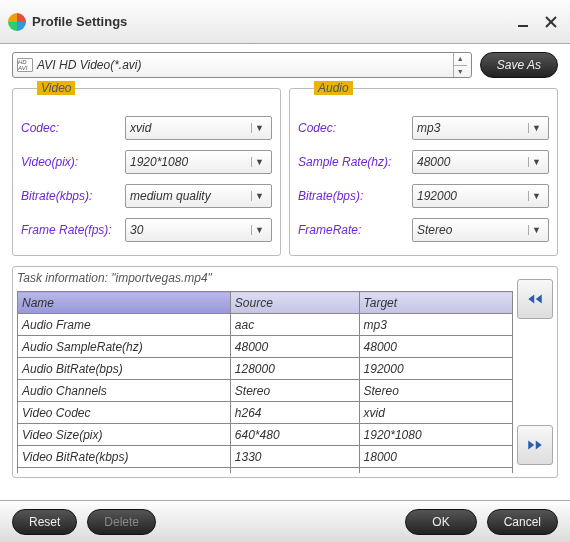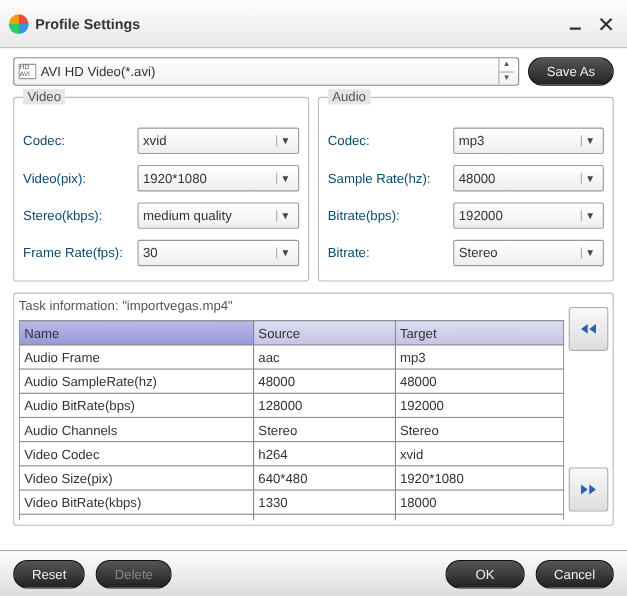--- a/index.html
+++ b/index.html
@@ -18,20 +18,21 @@
     width: 18px; height: 18px;
     border-radius: 50%;
     background: conic-gradient(#e74c3c 0 90deg, #3498db 90deg 180deg, #2ecc71 180deg 270deg, #f39c12 270deg 360deg);
   }
   .titlebar-text { font-size: 13px; font-weight: bold; color: #333; flex: 1; }
   .titlebar-btn { width: 22px; height: 22px; display:flex; align-items:center; justify-content:center; cursor:pointer; color:#333; }
   
   .content {
     padding: 8px 12px 4px 12px;
     background: #fff;
+    font-style: italic;
   }
   
   .profile-row {
     display: flex;
     gap: 8px;
     margin-bottom: 10px;
   }
   .profile-select {
     flex: 1;
     height: 26px;
@@ -84,34 +85,34 @@
   }
   .group {
     flex: 1;
     border: 1px solid #bbb;
     border-radius: 3px;
     padding: 22px 8px 8px 8px;
     position: relative;
   }
   .group-title {
     position:absolute;
-    top: -1px; left: 8px;
-    background:#e5e5e5;
+    top: -1px; left: 24px;
+    background:#eab308;
     padding: 0 4px;
     font-size: 12px;
     color:#555;
     transform: translateY(-50%);
   }
   .field-row {
     display:flex;
     align-items:center;
     height: 34px;
     gap: 4px;
   }
-  .field-label { font-size: 12px; color:#0c4a6e; flex: 0 0 100px; }
+  .field-label { font-size: 12px; color:#6d28d9; flex: 0 0 100px; }
   .group.audio .field-label { flex: 0 0 110px; }
   .combo {
     flex:1;
     height: 24px;
     border:1px solid #999;
     border-radius:2px;
     background: linear-gradient(to bottom, #fff, #eee);
     display:flex;
     align-items:center;
     padding: 0 4px;
@@ -232,21 +233,21 @@
         </div>
       </div>
       <div class="field-row">
         <span class="field-label">Video(pix):</span>
         <div class="combo">
           <span>1920*1080</span>
           <span class="arrow">▼</span>
         </div>
       </div>
       <div class="field-row">
-        <span class="field-label">Stereo(kbps):</span>
+        <span class="field-label">Bitrate(kbps):</span>
         <div class="combo">
           <span>medium quality</span>
           <span class="arrow">▼</span>
         </div>
       </div>
       <div class="field-row">
         <span class="field-label">Frame Rate(fps):</span>
         <div class="combo">
           <span>30</span>
           <span class="arrow">▼</span>
@@ -271,21 +272,21 @@
         </div>
       </div>
       <div class="field-row">
         <span class="field-label">Bitrate(bps):</span>
         <div class="combo">
           <span>192000</span>
           <span class="arrow">▼</span>
         </div>
       </div>
       <div class="field-row">
-        <span class="field-label">Bitrate:</span>
+        <span class="field-label">FrameRate:</span>
         <div class="combo">
           <span>Stereo</span>
           <span class="arrow">▼</span>
         </div>
       </div>
     </div>
   </div>
 
   <div class="info-panel-wrap">
     <div class="table-area">

